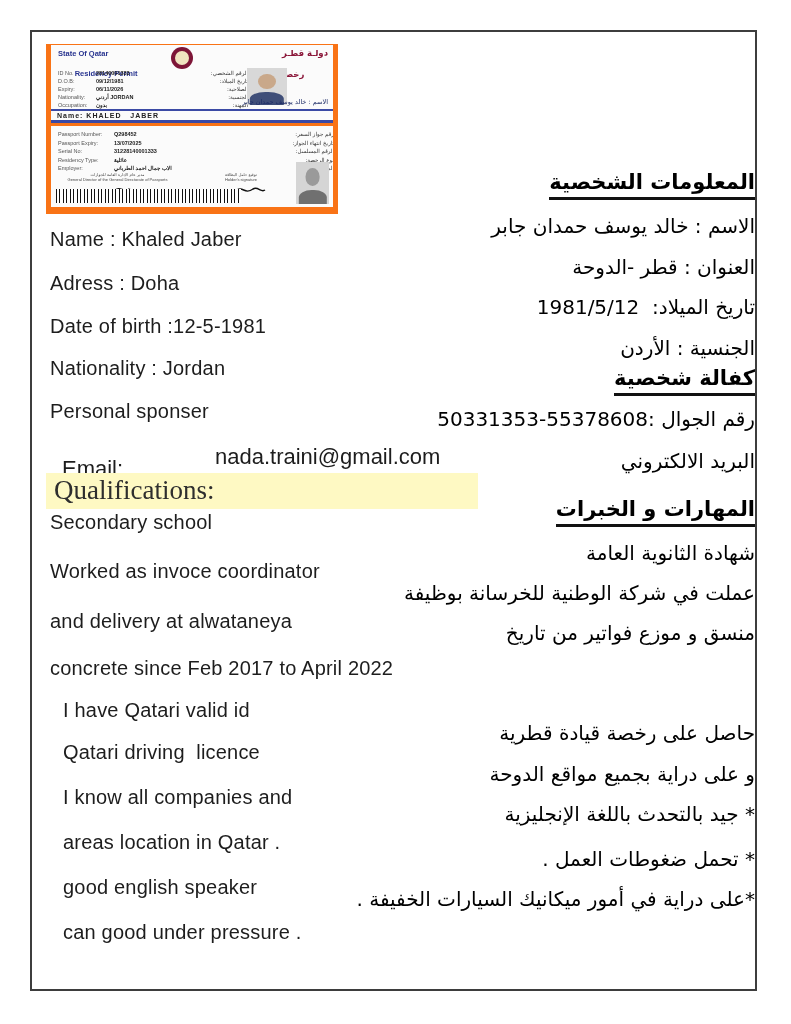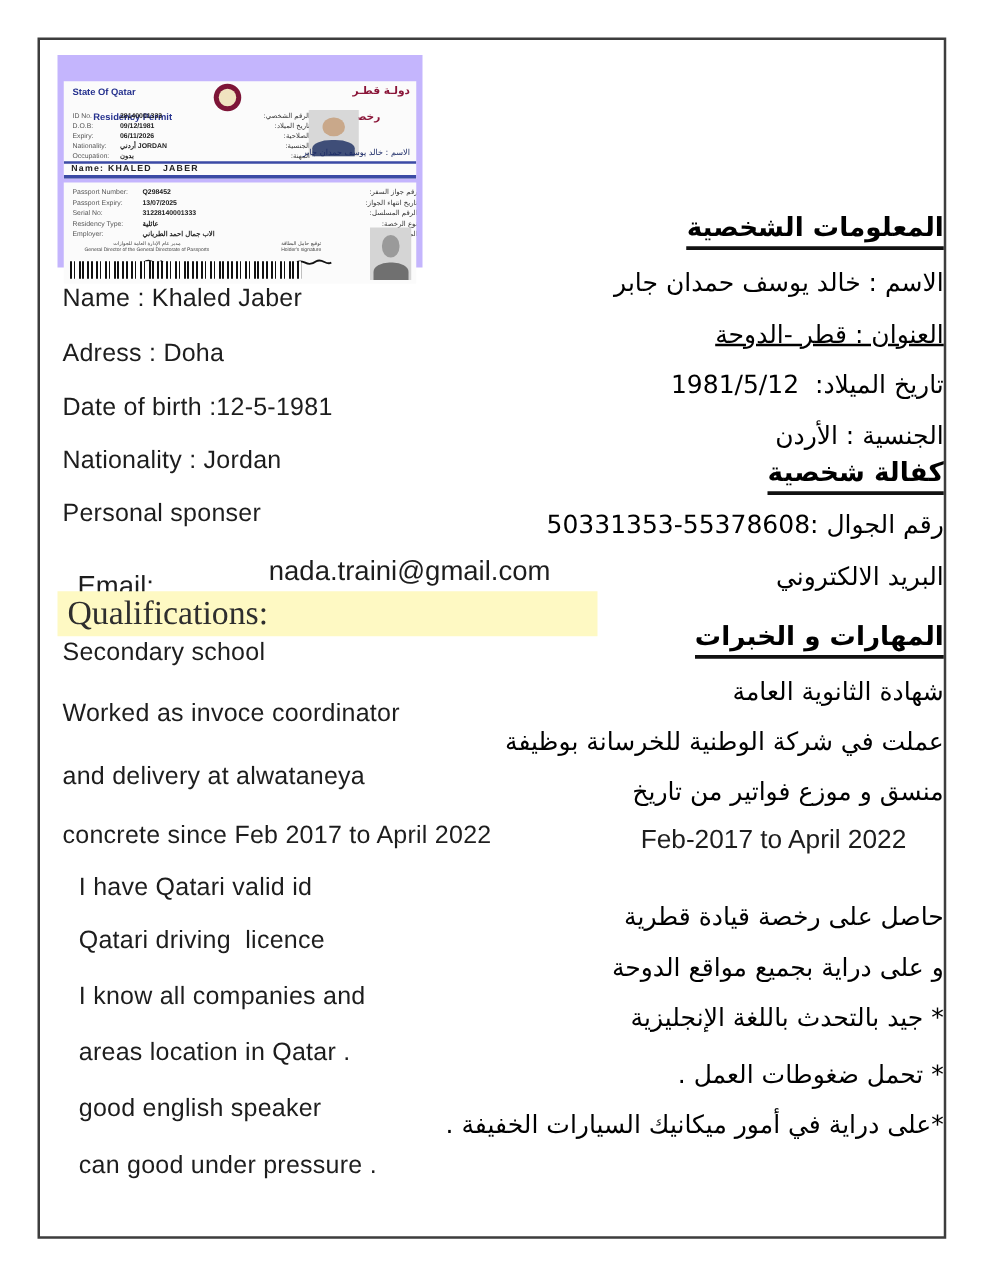--- a/index.html
+++ b/index.html
@@ -16,22 +16,22 @@
   .qual-text{font-family:"Liberation Serif","DejaVu Serif",serif;font-size:27px;color:#2e2e2e;padding:2px 0 0 8px;white-space:pre;}
 
   
   .ar-line{position:absolute;right:36px;direction:rtl;text-align:right;font-size:20px;color:#000;
            white-space:pre;font-family:"DejaVu Sans",sans-serif;}
   .ar-heading{position:absolute;right:36px;direction:rtl;text-align:left;font-size:21px;font-weight:bold;color:#000;
               border-bottom:3px solid #111;padding-bottom:3px;white-space:pre;font-family:"DejaVu Sans",sans-serif;}
   .feb-line{position:absolute;right:66px;font-size:21px;color:#1d1d1d;white-space:pre;}
 
   
-  .id-card{position:absolute;left:46px;top:44px;width:292px;height:170px;background:#c4b5fd;
-           padding:21px 5px;box-sizing:border-box;}
+  .id-card{position:absolute;left:46px;top:44px;width:292px;height:170px;background:#f97316;
+           padding:1px 5px;box-sizing:border-box;}
   .card-front{position:relative;width:100%;height:78px;background:#fbfbfb;margin-bottom:3px;overflow:hidden;}
   .card-back{position:relative;width:100%;height:81px;background:#fbfbfb;overflow:hidden;}
 
   .cf-title-en{position:absolute;left:7px;top:4px;color:#27338f;font-weight:bold;font-size:7.5px;line-height:1.3;white-space:pre;}
   .cf-emblem{position:absolute;left:120px;top:2px;width:22px;height:22px;border-radius:50%;background:#7d1537;}
   .cf-emblem-inner{position:absolute;left:4px;top:4px;width:14px;height:14px;border-radius:50%;background:#f0e3c0;}
   .cf-title-ar{position:absolute;right:5px;top:3px;color:#8a1538;font-size:8.5px;font-weight:bold;direction:rtl;
                text-align:right;line-height:1.25;font-family:"DejaVu Sans",sans-serif;white-space:pre;}
   .cf-fields{position:absolute;left:7px;top:24px;width:190px;font-size:5.5px;color:#555;}
   .cf-row{display:flex;line-height:8px;}
@@ -189,32 +189,31 @@
 
   <div class="en-line indent" style="top:699px;">I have Qatari valid id</div>
   <div class="en-line indent" style="top:741px;">Qatari driving  licence</div>
   <div class="en-line indent" style="top:786px;">I know all companies and</div>
   <div class="en-line indent" style="top:831px;">areas location in Qatar .</div>
   <div class="en-line indent" style="top:876px;">good english speaker</div>
   <div class="en-line indent" style="top:921px;">can good under pressure .</div>
 
   <div class="ar-heading" style="top:170px;">المعلومات الشخصية</div>
   <div class="ar-line" style="top:214px;">الاسم : خالد يوسف حمدان جابر</div>
-  <div class="ar-line" style="top:255px;text-decoration:underline;">العنوان : قطر -الدوحة</div>
+  <div class="ar-line" style="top:255px;">العنوان : قطر -الدوحة</div>
   <div class="ar-line" style="top:295px;">تاريخ الميلاد:  1981/5/12</div>
   <div class="ar-line" style="top:336px;">الجنسية : الأردن</div>
 
   <div class="ar-heading" style="top:366px;">كفالة شخصية</div>
   <div class="ar-line" style="top:407px;">رقم الجوال :55378608-50331353</div>
   <div class="ar-line" style="top:449px;">البريد الالكتروني</div>
 
   <div class="ar-heading" style="top:497px;">المهارات و الخبرات</div>
   <div class="ar-line" style="top:541px;">شهادة الثانوية العامة</div>
   <div class="ar-line" style="top:581px;">عملت في شركة الوطنية للخرسانة بوظيفة</div>
   <div class="ar-line" style="top:621px;">منسق و موزع فواتير من تاريخ</div>
-  <div class="feb-line" style="top:660px;">Feb-2017 to April 2022</div>
 
   <div class="ar-line" style="top:721px;">حاصل على رخصة قيادة قطرية</div>
   <div class="ar-line" style="top:762px;">و على دراية بجميع مواقع الدوحة</div>
   <div class="ar-line" style="top:802px;">* جيد بالتحدث باللغة الإنجليزية</div>
   <div class="ar-line" style="top:847px;">* تحمل ضغوطات العمل .</div>
   <div class="ar-line" style="top:887px;">*على دراية في أمور ميكانيك السيارات الخفيفة .</div>
 </div>
 
 </body></html>

